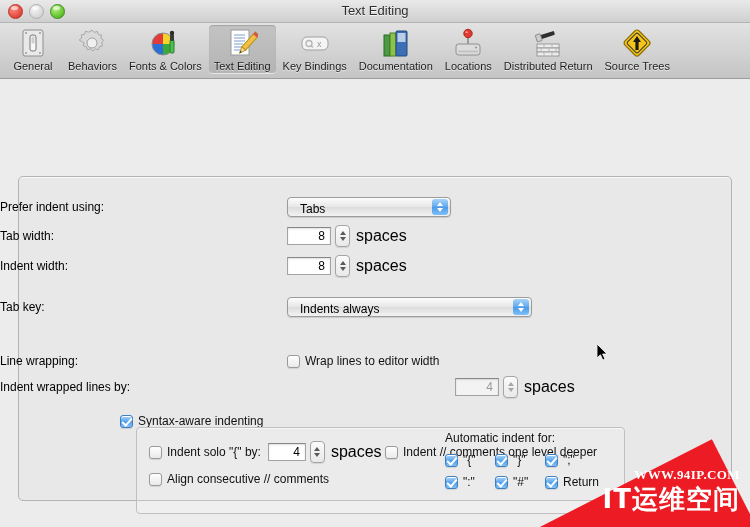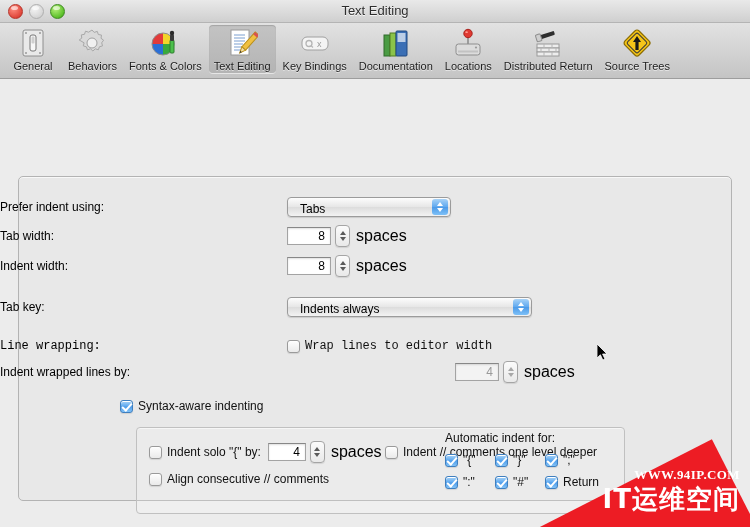--- a/index.html
+++ b/index.html
@@ -376,21 +376,21 @@
         <div class="lbl">Tab key:</div>
         <div class="popup" style="width:245px;">
           <span>Indents always</span>
           <span class="arrowbox">
             <span class="tri-u"></span>
               <span class="tri-d"></span>
           </span>
         </div>
       </div>
 
-      <div class="row" style="margin-top:22px;font-family:Liberation Mono, monospace;">
+      <div class="row" style="margin-top:37px;">
         <div class="lbl">Line wrapping:</div>
         <div class="cbwrap">
           <span class="cb"></span>
           <span class="cb-label">Wrap lines to editor width</span>
         </div>
       </div>
 
       <div class="row">
         <div class="lbl" style="width:455px;">Indent wrapped lines by:</div>
         <div class="tfield disabled" style="width:44px;">4</div>

